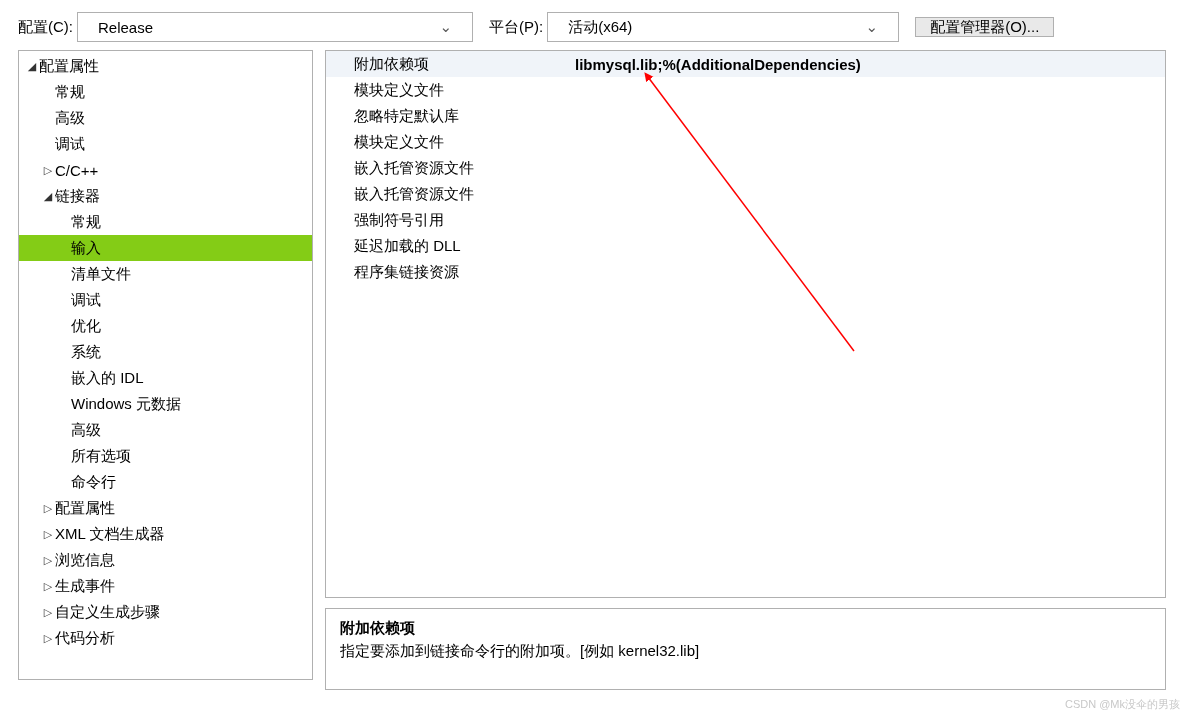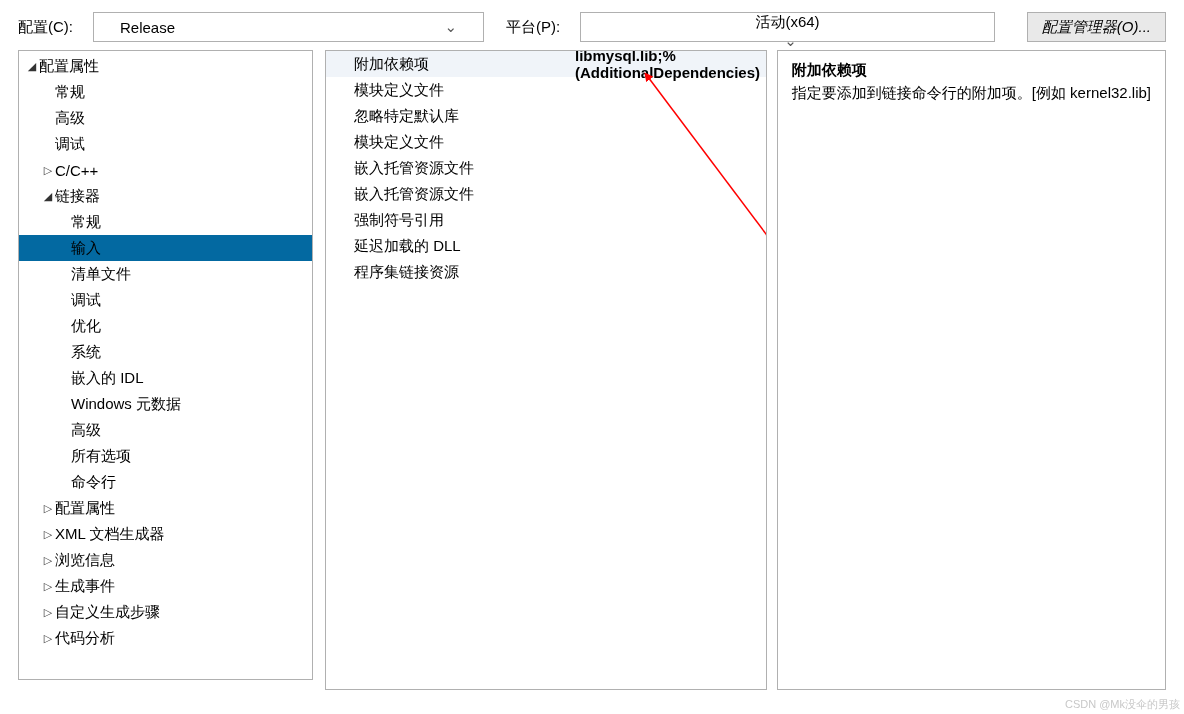--- a/index.html
+++ b/index.html
@@ -9,46 +9,45 @@
   background: #fff;
   color: #000;
   width: 1184px;
   height: 714px;
   position: relative;
 }
 .top-bar {
   display: flex;
   align-items: center;
   padding: 12px 18px 8px 18px;
-  gap: 20px;
+  gap: 4px;
 }
 .top-label { font-size: 15px; white-space: nowrap; }
 .combo {
   display: flex;
   align-items: center;
   justify-content: space-between;
   border: 1px solid #b0b0b0;
   background: #fff;
   height: 30px;
-  padding: 0 26px;
+  padding: 0 20px;
   font-size: 15px;
 }
 .combo .arrow { margin-left: 6px; color: #555; }
 .config-combo { width: 396px; }
-.platform-combo { width: 420px; flex-direction: column; }
+.platform-combo { width: 352px; }
 .btn {
   border: 1px solid #b0b0b0;
   background: #e9e9e9;
-  height: 30px;
+  height: 20px;
   padding: 0 14px;
   font-size: 15px;
   display: flex;
   align-items: center;
   cursor: pointer;
-  font-style: italic;
 }
 .main {
   display: flex;
   padding: 0 18px;
   gap: 12px;
   height: 640px;
 }
 .tree-panel {
   border: 1px solid #b0b0b0;
   width: 295px;
@@ -57,36 +56,36 @@
   padding-top: 2px;
 }
 .tree-row {
   display: flex;
   align-items: center;
   height: 26px;
   font-size: 15px;
   white-space: nowrap;
   cursor: pointer;
 }
-.tree-row.selected { background: #0369a1; }
+.tree-row.selected { background: #84cc16; }
 .toggle {
   width: 14px;
   display: inline-block;
   text-align: center;
   font-size: 11px;
   color: #333;
 }
 .indent-1 { padding-left: 6px; }
 .indent-2 { padding-left: 22px; }
 .indent-3 { padding-left: 38px; }
 .indent-3 .label { margin-left: 14px; }
 .right-col {
   flex: 1;
   display: flex;
-  flex-direction: row;
+  flex-direction: column;
   gap: 10px;
 }
 .props-panel {
   border: 1px solid #b0b0b0;
   flex: 1;
   position: relative;
   overflow: hidden;
 }
 .prop-row {
   display: flex;
@@ -120,21 +119,21 @@
 </style>
 </head>
 <body>
 
 <div class="top-bar">
   <span class="top-label">配置(C):</span>
   <div class="combo config-combo">
     <span>Release</span>
     <span class="arrow">⌄</span>
   </div>
-  <span class="top-label" style="margin-left:2px;">平台(P):</span>
+  <span class="top-label" style="margin-left:12px;">平台(P):</span>
   <div class="combo platform-combo">
     <span>活动(x64)</span>
     <span class="arrow">⌄</span>
   </div>
   <div class="btn" style="margin-left:12px; flex:0 0 auto;">
     <span>配置管理器(O)...</span>
   </div>
 </div>
 
 <div class="main">

